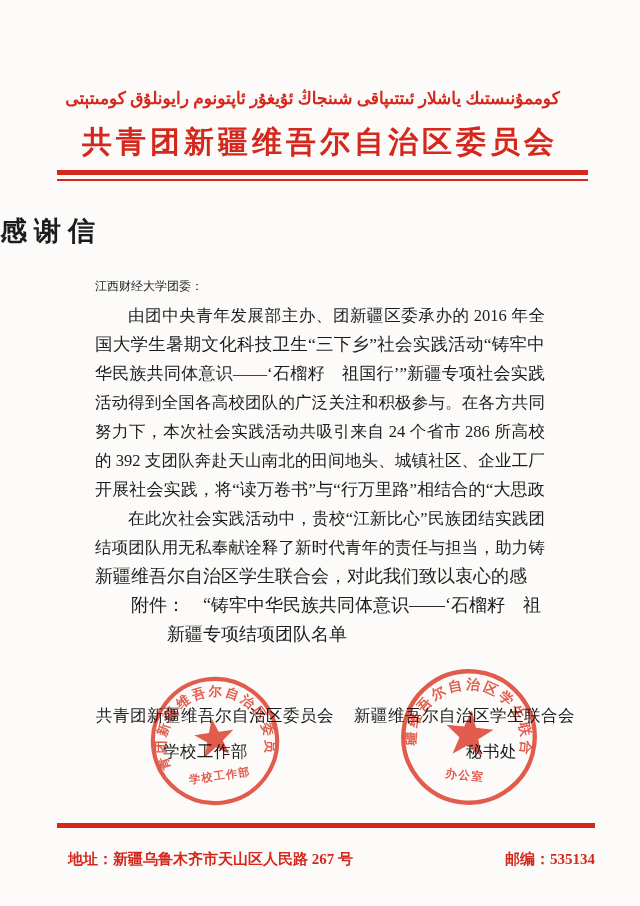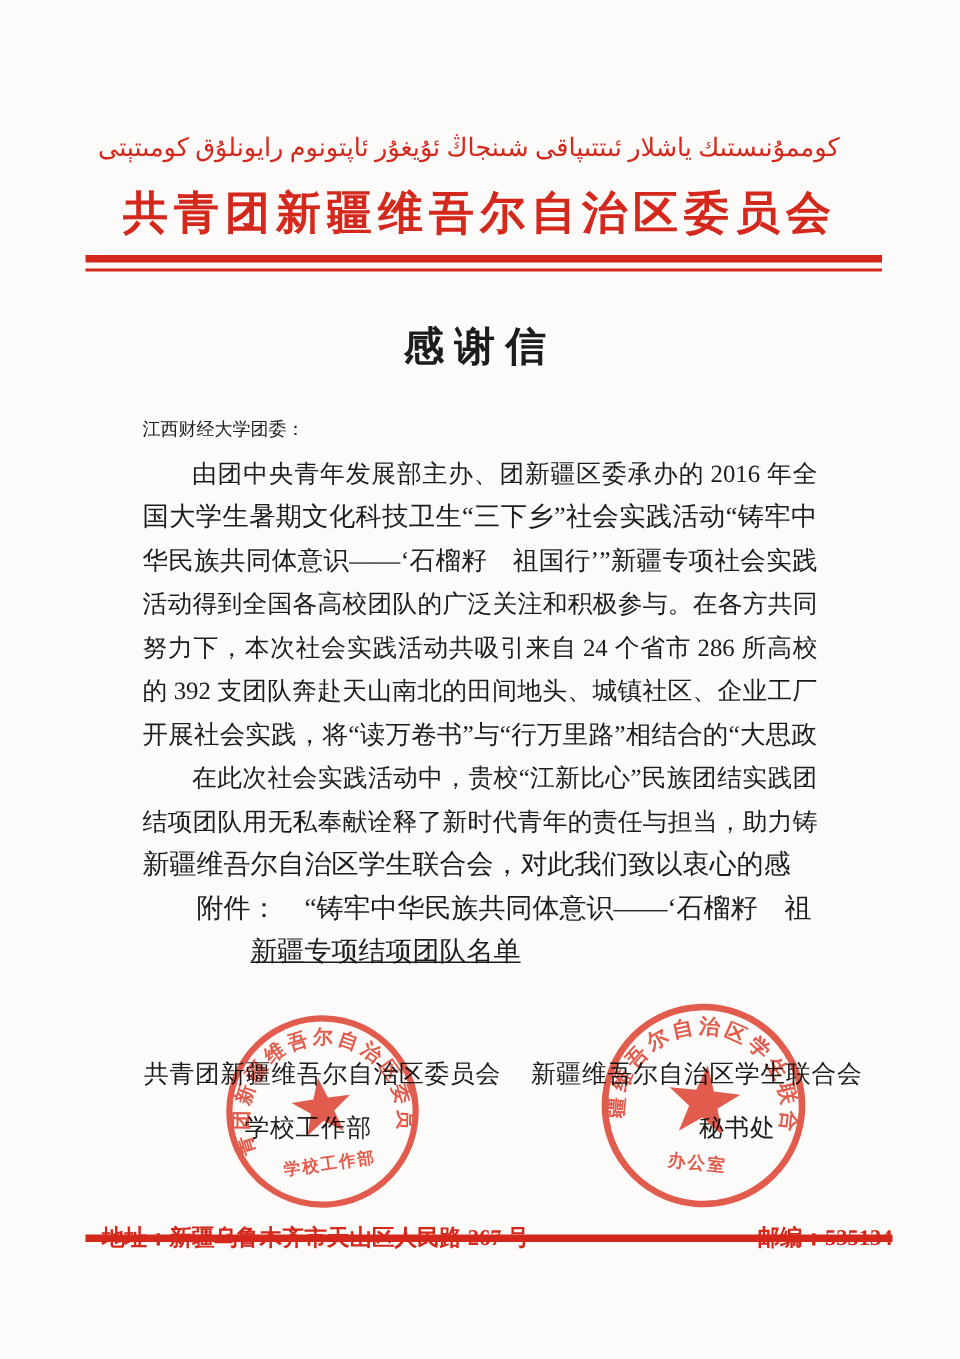--- a/index.html
+++ b/index.html
@@ -7,33 +7,33 @@
   .page {
     position:relative; width:640px; height:906px;
     background:#fcfbf9; overflow:hidden;
     font-family:"Liberation Serif", serif;
     color:#1c1c1c;
   }
   
   .uyghur {
     position:absolute; top:88px; left:40px; right:55px;
     text-align:center; direction:rtl;
-    color:var(--accent); font-size:17px; font-weight:normal;
+    color:var(--accent); font-size:17px; font-weight:bold;
   }
   .org-cn {
     position:absolute; top:122px; left:40px; right:40px;
     text-align:center;
     color:var(--accent); font-size:30px; font-weight:bold; letter-spacing:4px;
   }
   .rule-thick { position:absolute; top:170px; left:57px; width:531px; height:5px; background:var(--accent); }
   .rule-thin  { position:absolute; top:179px; left:57px; width:531px; height:2px; background:var(--accent); }
   
   .title {
     position:absolute; top:213px; left:0; right:0;
-    text-align:center; font-size:27px; font-weight:bold; letter-spacing:7px;
+    text-align:left; font-size:27px; font-weight:bold; letter-spacing:7px;
   }
   
   .body { position:absolute; top:272px; left:95px; width:450px; font-size:18px; }
   .body-line { line-height:29px; height:29px; overflow:hidden; }
   .body-line.justified { display:flex; justify-content:space-between; flex-wrap:nowrap; }
   .body-line span { white-space:pre; }
   .salutation { line-height:29px; height:29px; font-size:12px; }
   
   .sig { position:absolute; font-size:16.5px; letter-spacing:0.5px; white-space:nowrap; }
   .sig-left-org   { left:96px;  top:705px; }
@@ -45,21 +45,21 @@
   .stamp { position:absolute; mix-blend-mode:multiply; opacity:0.85; }
   .stamp-left  { left:146px; top:672px; transform:rotate(-8deg); }
   .stamp-right { left:396px; top:664px; transform:rotate(6deg); }
   .stamp-ring { fill:none; stroke:var(--stamp); stroke-width:6; }
   .stamp-fill { fill:var(--stamp); }
   .stamp-arc-text { fill:var(--stamp); font-size:19px; font-weight:bold; letter-spacing:4px; font-family:"Liberation Serif", serif; }
   .stamp-bottom-text { fill:var(--stamp); font-size:16px; font-weight:bold; letter-spacing:2px; font-family:"Liberation Serif", serif; }
   
   .footer-rule { position:absolute; top:823px; left:57px; width:538px; height:4.5px; background:var(--accent); }
   .footer-row {
-    position:absolute; top:816px; left:68px; right:45px;
+    position:absolute; top:850px; left:68px; right:45px;
     display:flex; justify-content:space-between;
     color:var(--accent); font-size:15px; font-weight:bold;
   }
 </style>
 </head>
 <body>
 
 <div class="page">
 
   <div class="uyghur">كوممۇنىستىك ياشلار ئىتتىپاقى شىنجاڭ ئۇيغۇر ئاپتونوم رايونلۇق كومىتېتى</div>
@@ -324,21 +324,21 @@
           <span>当</span>
           <span>，</span>
           <span>助</span>
           <span>力</span>
           <span>铸</span>
         </div>
         <div class="body-line">新疆维吾尔自治区学生联合会，对此我们致以衷心的感谢。</div>
       </div>
     <div>
         <div class="body-line" style="padding-left: 2em;">附件：　“铸牢中华民族共同体意识——‘石榴籽　祖国行’”</div>
-        <div class="body-line" style="padding-left: 4em; text-decoration: underline;">新疆专项结项团队名单</div>
+        <div class="body-line" style="padding-left: 4em;">新疆专项结项团队名单</div>
       </div>
   </div>
 
   <div class="sig sig-left-org">共青团新疆维吾尔自治区委员会</div>
   <div class="sig sig-right-org">新疆维吾尔自治区学生联合会</div>
   <div class="sig sig-left-dept">学校工作部</div>
   <div class="sig sig-right-dept">秘书处</div>
 
   <svg class="stamp stamp-left" viewBox="0 0 200 200" width="138" height="138">
     <defs>

